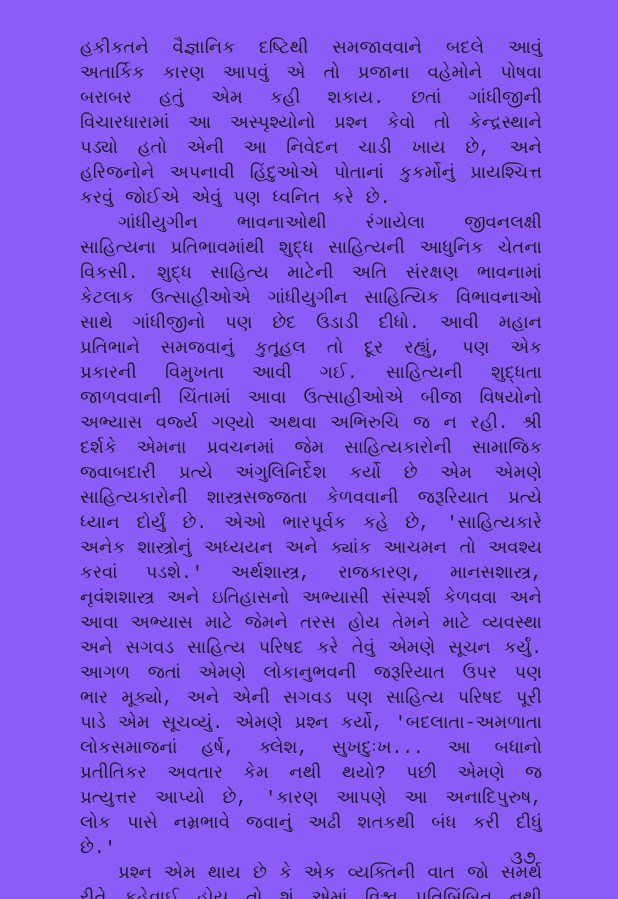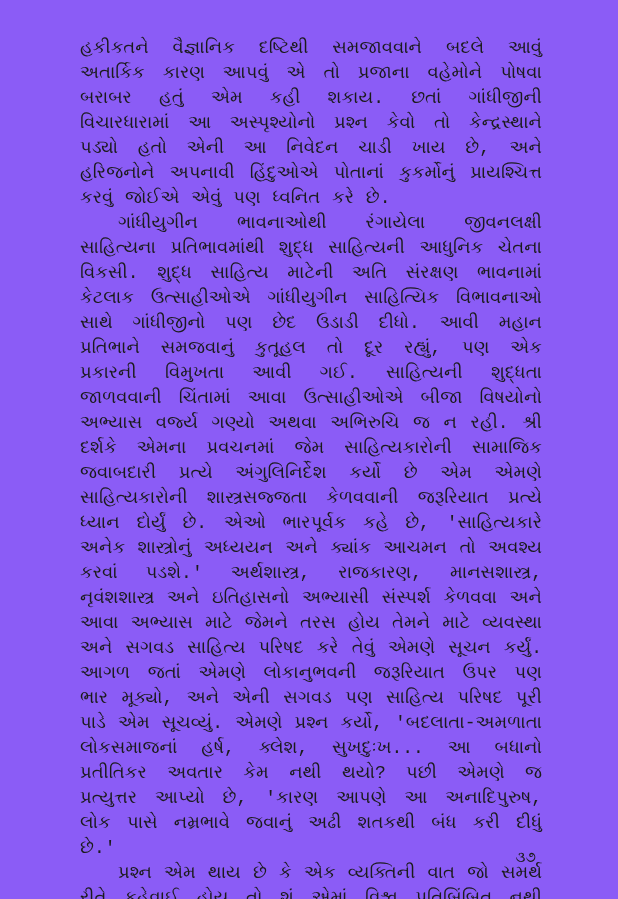--- a/index.html
+++ b/index.html
@@ -33,21 +33,21 @@
     padding: 0;
   }
   .text-block p.indent {
     text-indent: 38px;
   }
   .page-number {
     position: absolute;
     top: 848px;
     right: 82px;
     color: #1b1b1b;
-    font-size: 15px;
+    font-size: 19px;
     line-height: 22px;
     text-align: right;
   }
 </style>
 </head>
 <body>
 
 <div class="page">
   <div class="text-block">
     <p>હકીકતને વૈજ્ઞાનિક દષ્ટિથી સમજાવવાને બદલે આવું અતાર્કિક કારણ આપવું એ તો પ્રજાના વહેમોને પોષવા બરાબર હતું એમ કહી શકાય. છતાં ગાંધીજીની વિચારધારામાં આ અસ્પૃશ્યોનો પ્રશ્ન કેવો તો કેન્દ્રસ્થાને પડ્યો હતો એની આ નિવેદન ચાડી ખાય છે, અને હરિજનોને અપનાવી હિંદુઓએ પોતાનાં કુકર્મોનું પ્રાયશ્ચિત્ત કરવું જોઈએ એવું પણ ધ્વનિત કરે છે.</p>

